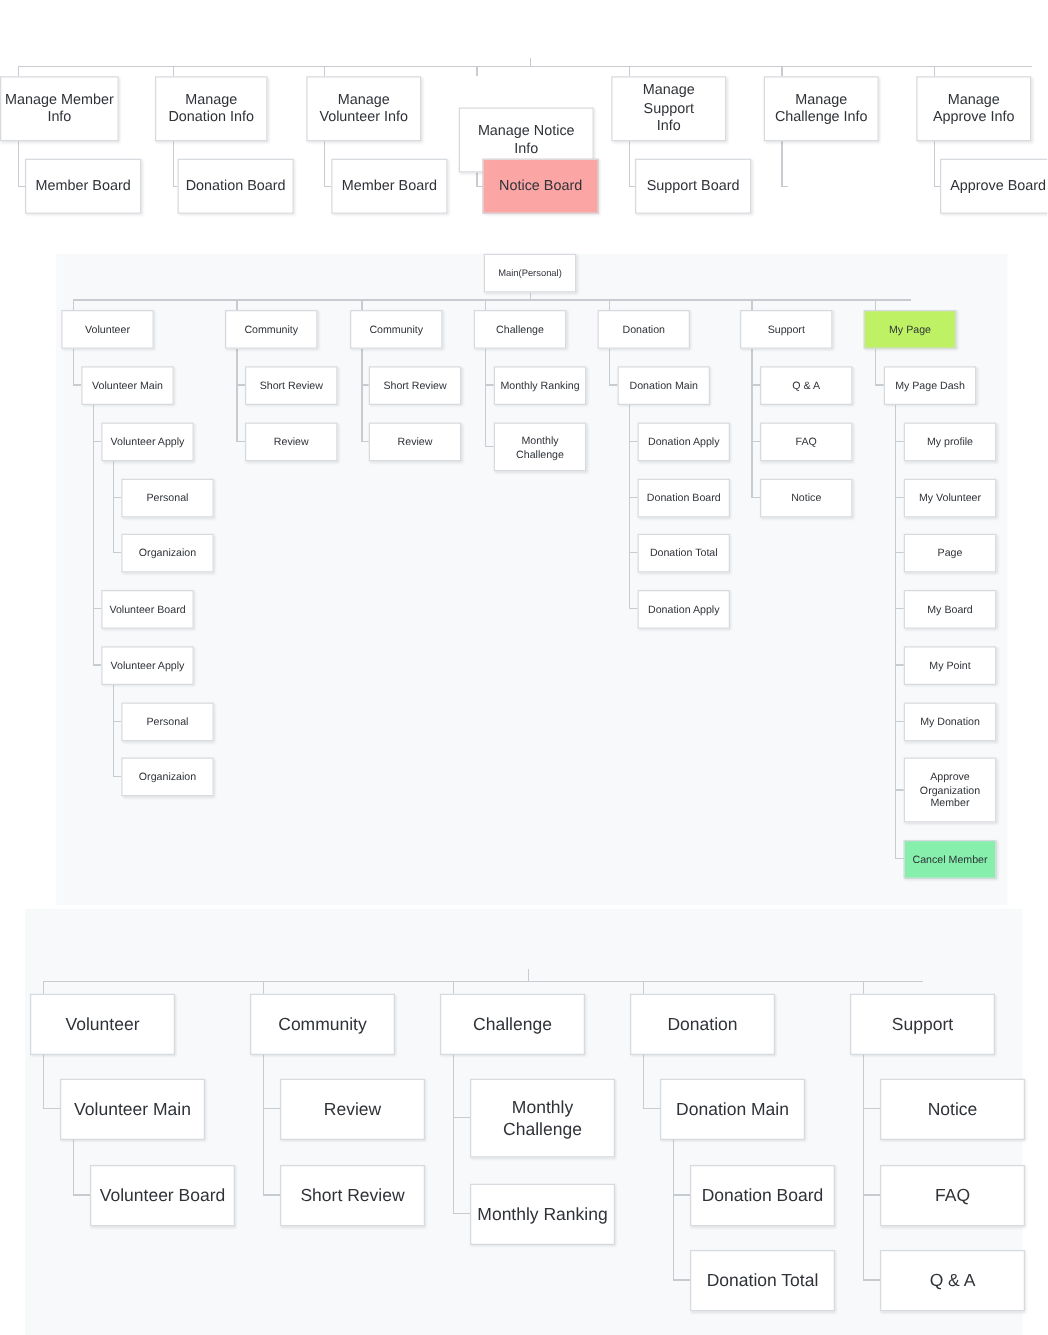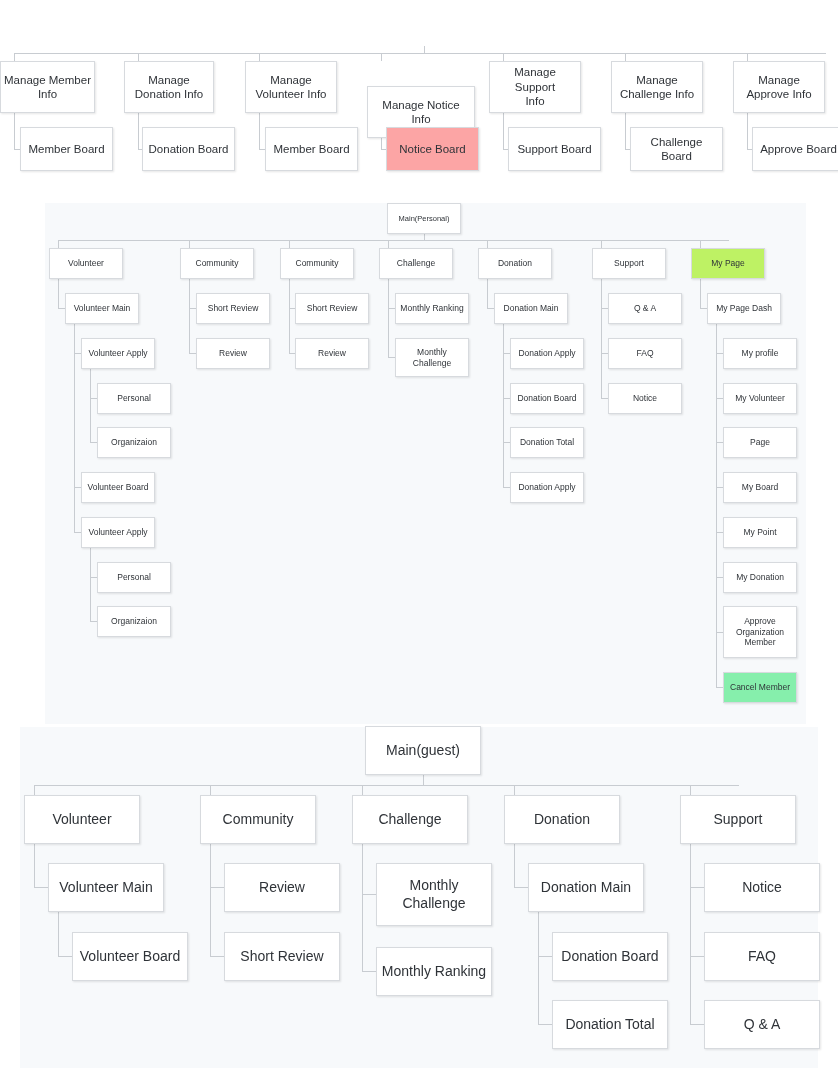--- a/index.html
+++ b/index.html
@@ -160,21 +160,20 @@
 Volunteer Info</div>
   <div class="node s-admin" style="left: 265px; top: 127px; width: 93px; height: 44px; background: rgb(255, 255, 255); border-color: rgb(215, 218, 222); color: rgb(47, 51, 56);">Member Board</div>
   <div class="node s-admin" style="left: 367px; top: 61px; width: 108px; height: 52px; background: rgb(255, 255, 255); border-color: rgb(215, 218, 222); color: rgb(47, 51, 56); margin-top: 25px;">Manage  Notice
 Info</div>
   <div class="node s-admin" style="left: 386px; top: 127px; width: 93px; height: 44px; background: #fca5a5; border-color: rgb(215, 218, 222); color: rgb(47, 51, 56);">Notice Board</div>
   <div class="node s-admin" style="left: 489px; top: 61px; width: 92px; height: 52px; background: rgb(255, 255, 255); border-color: rgb(215, 218, 222); color: rgb(47, 51, 56);">Manage  Support
 Info</div>
   <div class="node s-admin" style="left: 508px; top: 127px; width: 93px; height: 44px; background: rgb(255, 255, 255); border-color: rgb(215, 218, 222); color: rgb(47, 51, 56);">Support Board</div>
   <div class="node s-admin" style="left: 611px; top: 61px; width: 92px; height: 52px; background: rgb(255, 255, 255); border-color: rgb(215, 218, 222); color: rgb(47, 51, 56);">Manage
 Challenge Info</div>
-  <div class="node s-admin" style="left: 630px; top: 127px; width: 93px; height: 44px; background: rgb(255, 255, 255); border-color: rgb(215, 218, 222); color: rgb(47, 51, 56);">Challenge Board</div>
   <div class="node s-admin" style="left: 733px; top: 61px; width: 92px; height: 52px; background: rgb(255, 255, 255); border-color: rgb(215, 218, 222); color: rgb(47, 51, 56);">Manage
 Approve Info</div>
   <div class="node s-admin" style="left: 752px; top: 127px; width: 93px; height: 44px; background: rgb(255, 255, 255); border-color: rgb(215, 218, 222); color: rgb(47, 51, 56);">Approve Board</div>
 
   <div class="node s-personal-title" style="left: 387px; top: 203px; width: 74px; height: 31px; background: rgb(255, 255, 255); border-color: rgb(215, 218, 222); color: rgb(47, 51, 56);">Main(Personal)</div>
 
   <div class="node s-personal" style="left: 49px; top: 248px; width: 74px; height: 31px; background: rgb(255, 255, 255); border-color: rgb(215, 218, 222); color: rgb(47, 51, 56);">Volunteer</div>
   <div class="node s-personal" style="left: 65px; top: 293px; width: 74px; height: 31px; background: rgb(255, 255, 255); border-color: rgb(215, 218, 222); color: rgb(47, 51, 56);">Volunteer Main</div>
   <div class="node s-personal" style="left: 81px; top: 338px; width: 74px; height: 31px; background: rgb(255, 255, 255); border-color: rgb(215, 218, 222); color: rgb(47, 51, 56);">Volunteer Apply</div>
   <div class="node s-personal" style="left: 97px; top: 383px; width: 74px; height: 31px; background: rgb(255, 255, 255); border-color: rgb(215, 218, 222); color: rgb(47, 51, 56);">Personal</div>
@@ -215,21 +214,20 @@
   <div class="node s-personal" style="left: 723px; top: 383px; width: 74px; height: 31px; background: rgb(255, 255, 255); border-color: rgb(215, 218, 222); color: rgb(47, 51, 56);">My Volunteer</div>
   <div class="node s-personal" style="left: 723px; top: 427px; width: 74px; height: 31px; background: rgb(255, 255, 255); border-color: rgb(215, 218, 222); color: rgb(47, 51, 56);">Page</div>
   <div class="node s-personal" style="left: 723px; top: 472px; width: 74px; height: 31px; background: rgb(255, 255, 255); border-color: rgb(215, 218, 222); color: rgb(47, 51, 56);">My Board</div>
   <div class="node s-personal" style="left: 723px; top: 517px; width: 74px; height: 31px; background: rgb(255, 255, 255); border-color: rgb(215, 218, 222); color: rgb(47, 51, 56);">My Point</div>
   <div class="node s-personal" style="left: 723px; top: 562px; width: 74px; height: 31px; background: rgb(255, 255, 255); border-color: rgb(215, 218, 222); color: rgb(47, 51, 56);">My Donation</div>
   <div class="node s-personal" style="left: 723px; top: 606px; width: 74px; height: 52px; background: rgb(255, 255, 255); border-color: rgb(215, 218, 222); color: rgb(47, 51, 56);">Approve
 Organization
 Member</div>
   <div class="node s-personal" style="left: 723px; top: 672px; width: 74px; height: 31px; background: #86efac; border-color: rgb(215, 218, 222); color: rgb(47, 51, 56);">Cancel Member</div>
 
-  <div class="node s-guest" style="left: 365px; top: 726px; width: 116px; height: 49px; background: rgb(255, 255, 255); border-color: rgb(215, 218, 222); color: rgb(47, 51, 56);">Main(guest)</div>
   <div class="node s-guest" style="left: 24px; top: 795px; width: 116px; height: 49px; background: rgb(255, 255, 255); border-color: rgb(215, 218, 222); color: rgb(47, 51, 56);">Volunteer</div>
   <div class="node s-guest" style="left: 48px; top: 863px; width: 116px; height: 49px; background: rgb(255, 255, 255); border-color: rgb(215, 218, 222); color: rgb(47, 51, 56);">Volunteer Main</div>
   <div class="node s-guest" style="left: 72px; top: 932px; width: 116px; height: 49px; background: rgb(255, 255, 255); border-color: rgb(215, 218, 222); color: rgb(47, 51, 56);">Volunteer Board</div>
   <div class="node s-guest" style="left: 200px; top: 795px; width: 116px; height: 49px; background: rgb(255, 255, 255); border-color: rgb(215, 218, 222); color: rgb(47, 51, 56);">Community</div>
   <div class="node s-guest" style="left: 224px; top: 863px; width: 116px; height: 49px; background: rgb(255, 255, 255); border-color: rgb(215, 218, 222); color: rgb(47, 51, 56);">Review</div>
   <div class="node s-guest" style="left: 224px; top: 932px; width: 116px; height: 49px; background: rgb(255, 255, 255); border-color: rgb(215, 218, 222); color: rgb(47, 51, 56);">Short Review</div>
   <div class="node s-guest" style="left: 352px; top: 795px; width: 116px; height: 49px; background: rgb(255, 255, 255); border-color: rgb(215, 218, 222); color: rgb(47, 51, 56);">Challenge</div>
   <div class="node s-guest" style="left: 376px; top: 863px; width: 116px; height: 63px; background: rgb(255, 255, 255); border-color: rgb(215, 218, 222); color: rgb(47, 51, 56);">Monthly
 Challenge</div>
   <div class="node s-guest" style="left: 376px; top: 947px; width: 116px; height: 49px; background: rgb(255, 255, 255); border-color: rgb(215, 218, 222); color: rgb(47, 51, 56);">Monthly Ranking</div>

